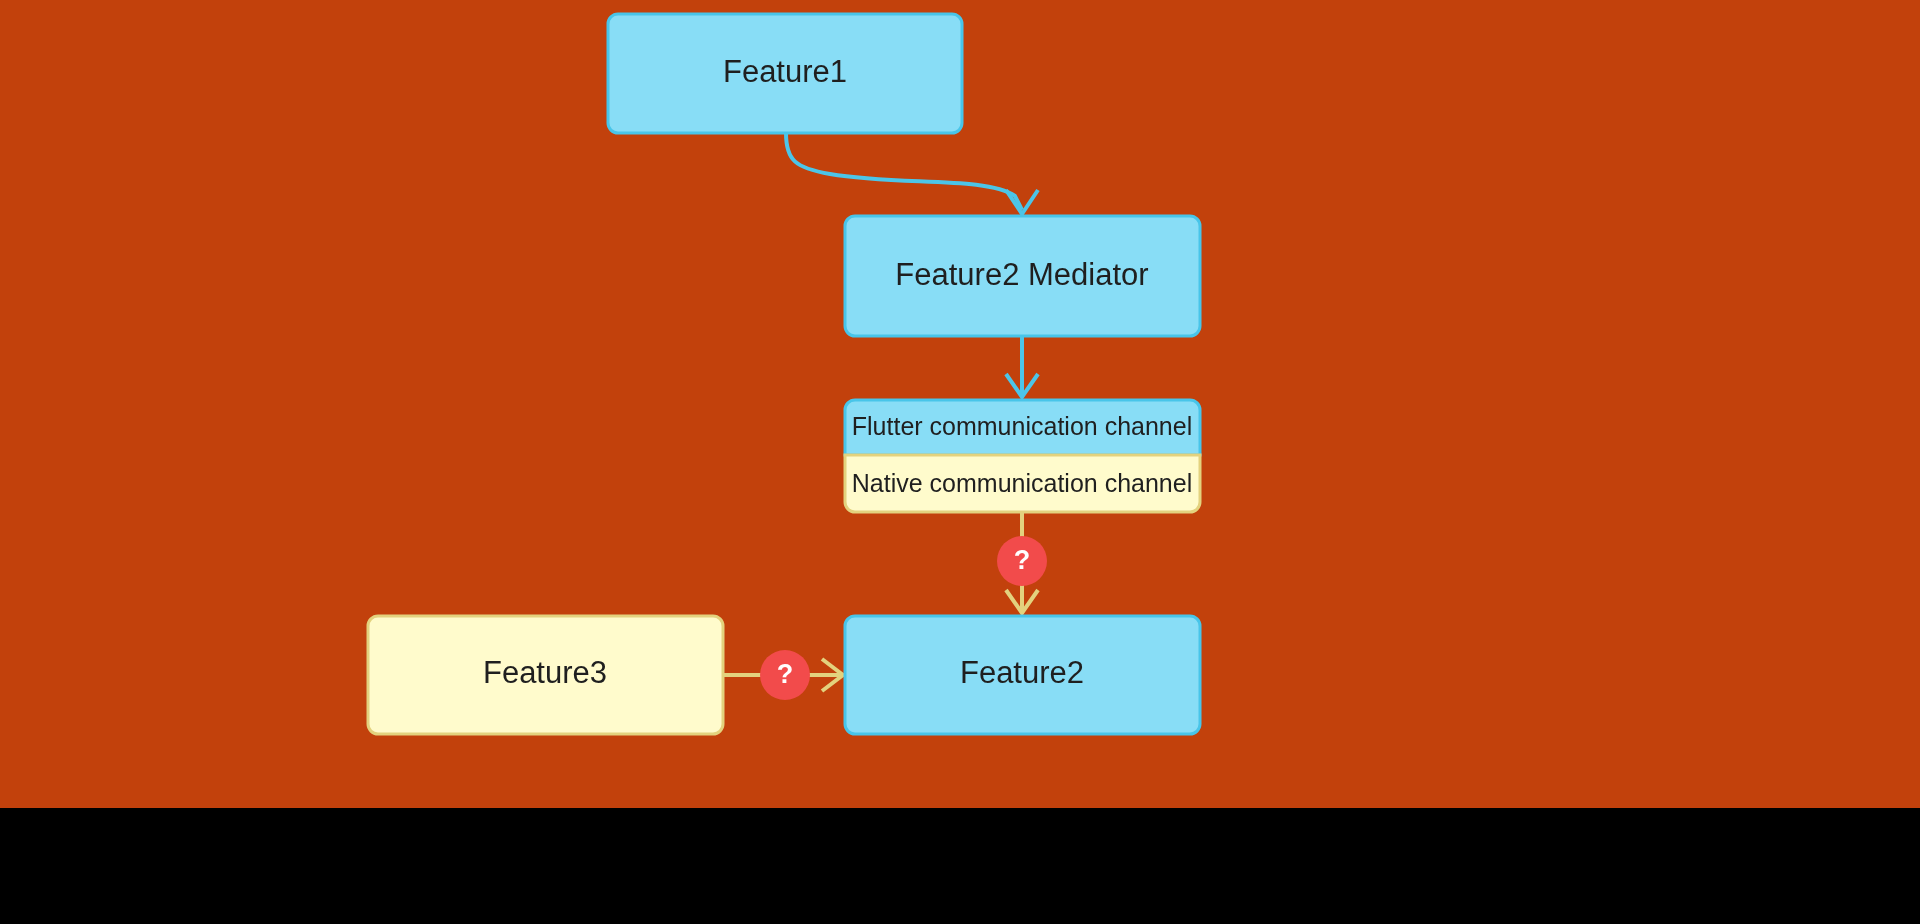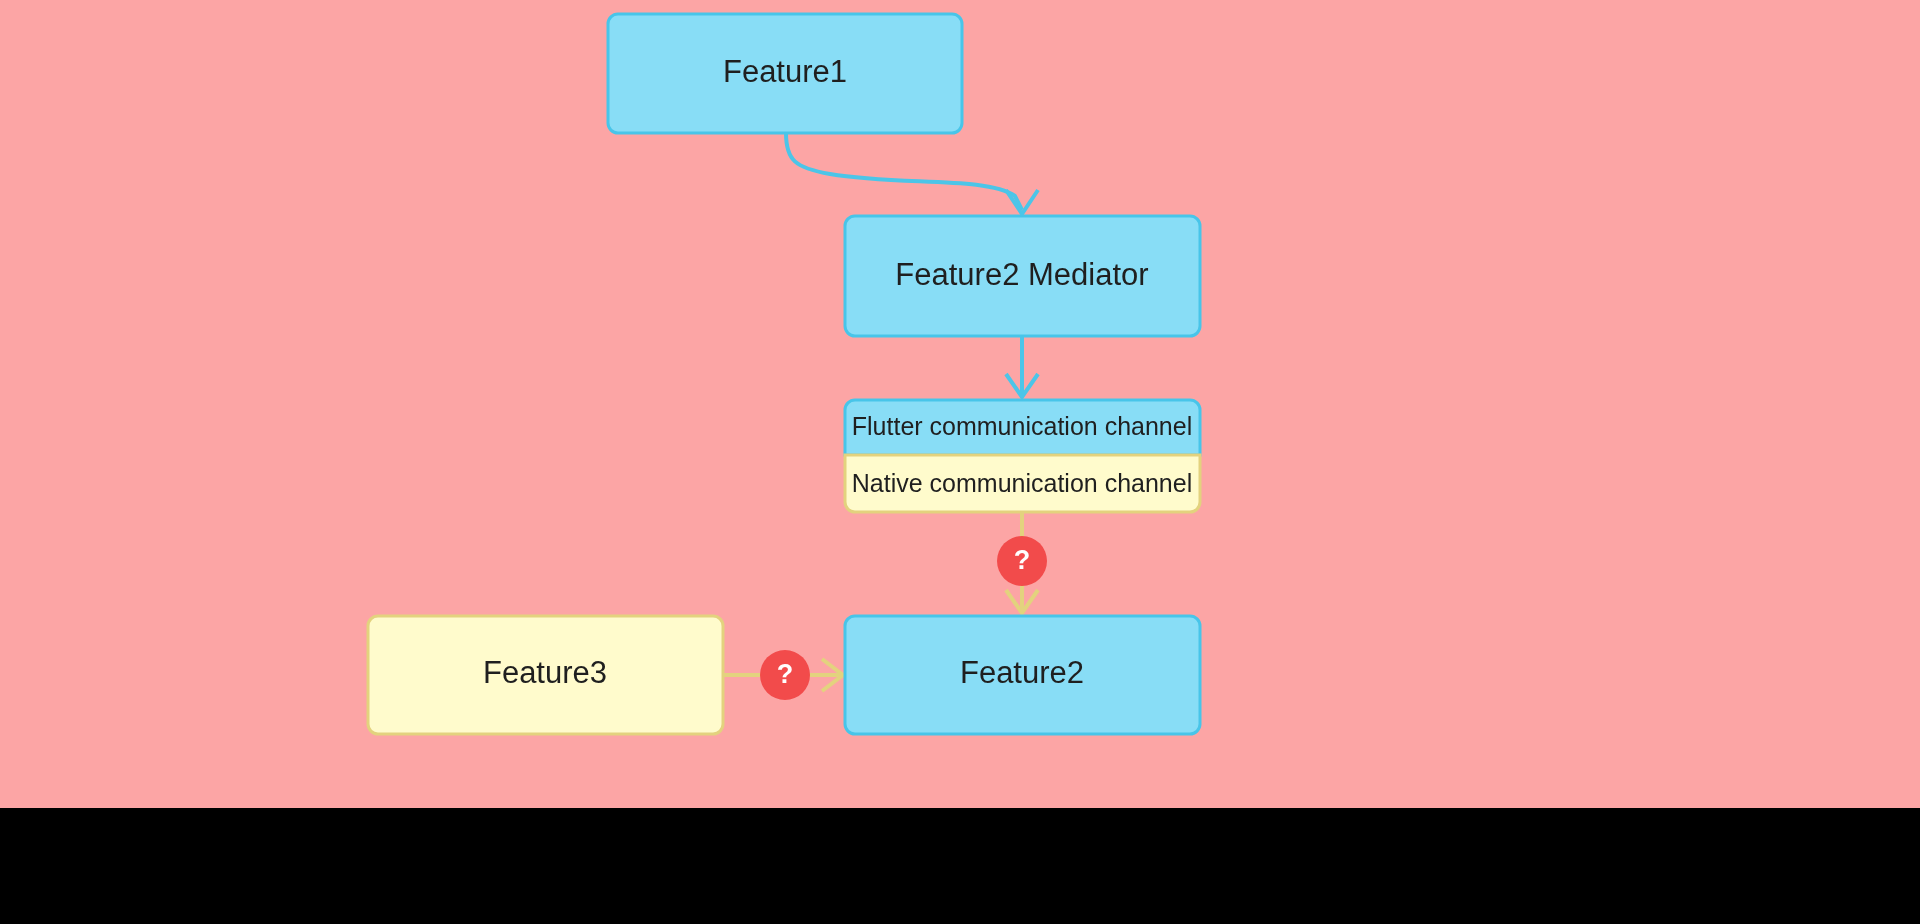--- a/index.html
+++ b/index.html
@@ -10,21 +10,21 @@
   body {
     width: 1920px;
     height: 924px;
     overflow: hidden;
     font-family: "Liberation Sans", sans-serif;
   }
   #diagram-root {
     position: relative;
     width: 1920px;
     height: 808px;
-    background: #fca5a5;
+    background: #c2410c;
   }
   svg#diagram-svg {
     position: absolute;
     left: 0;
     top: 0;
     width: 1920px;
     height: 924px;
     display: block;
   }
   .node-label {

